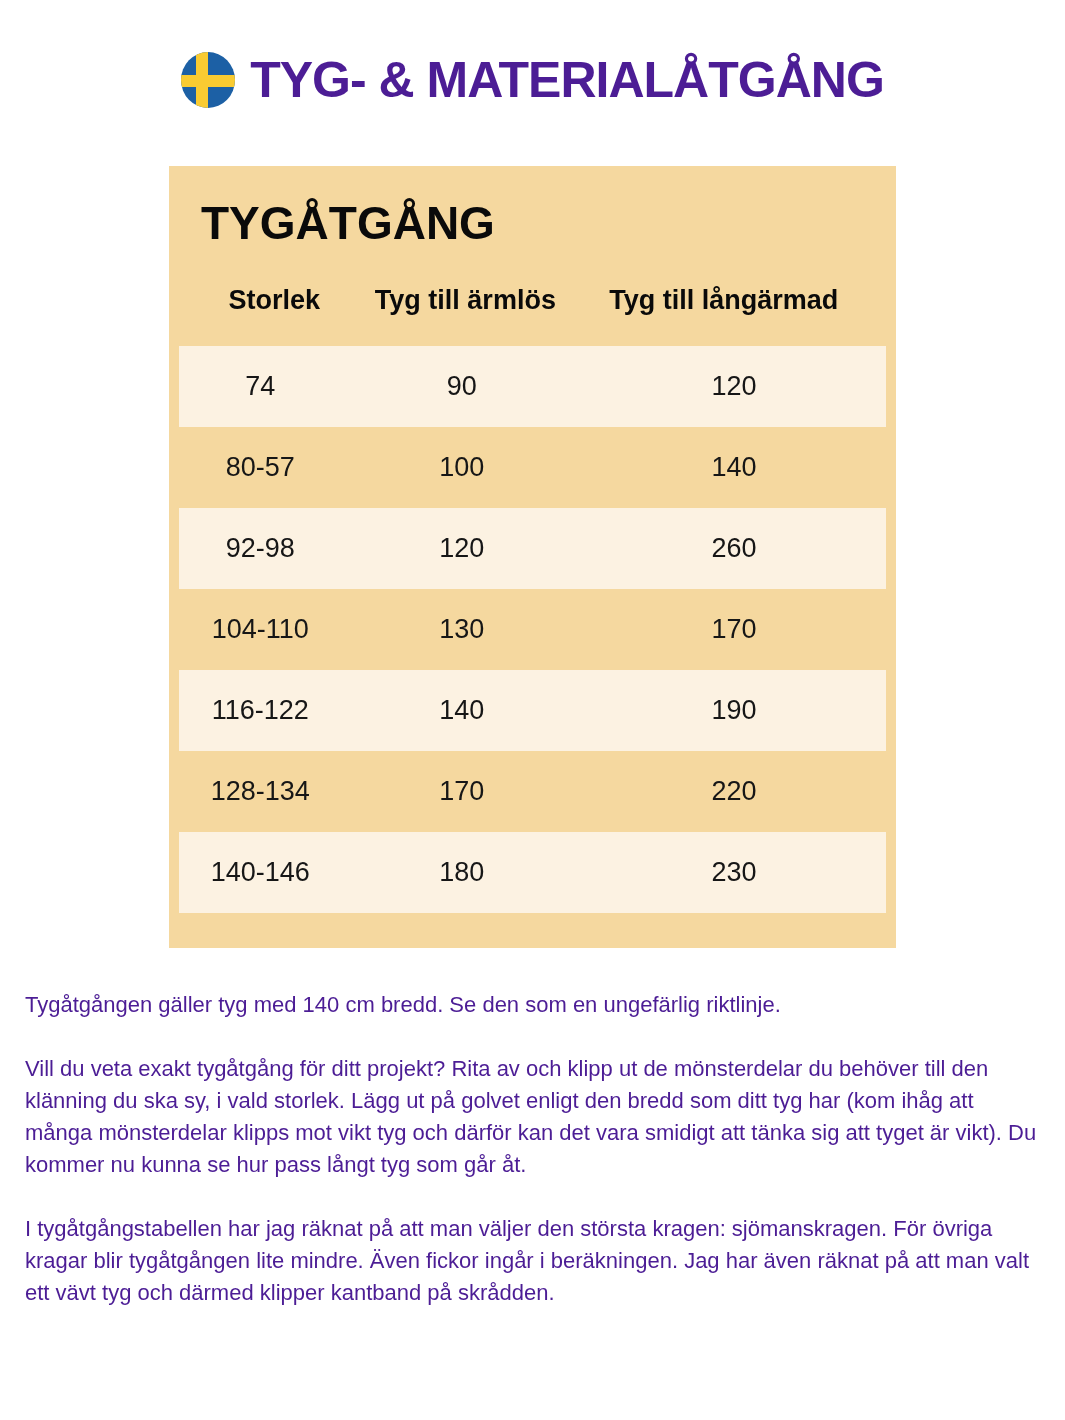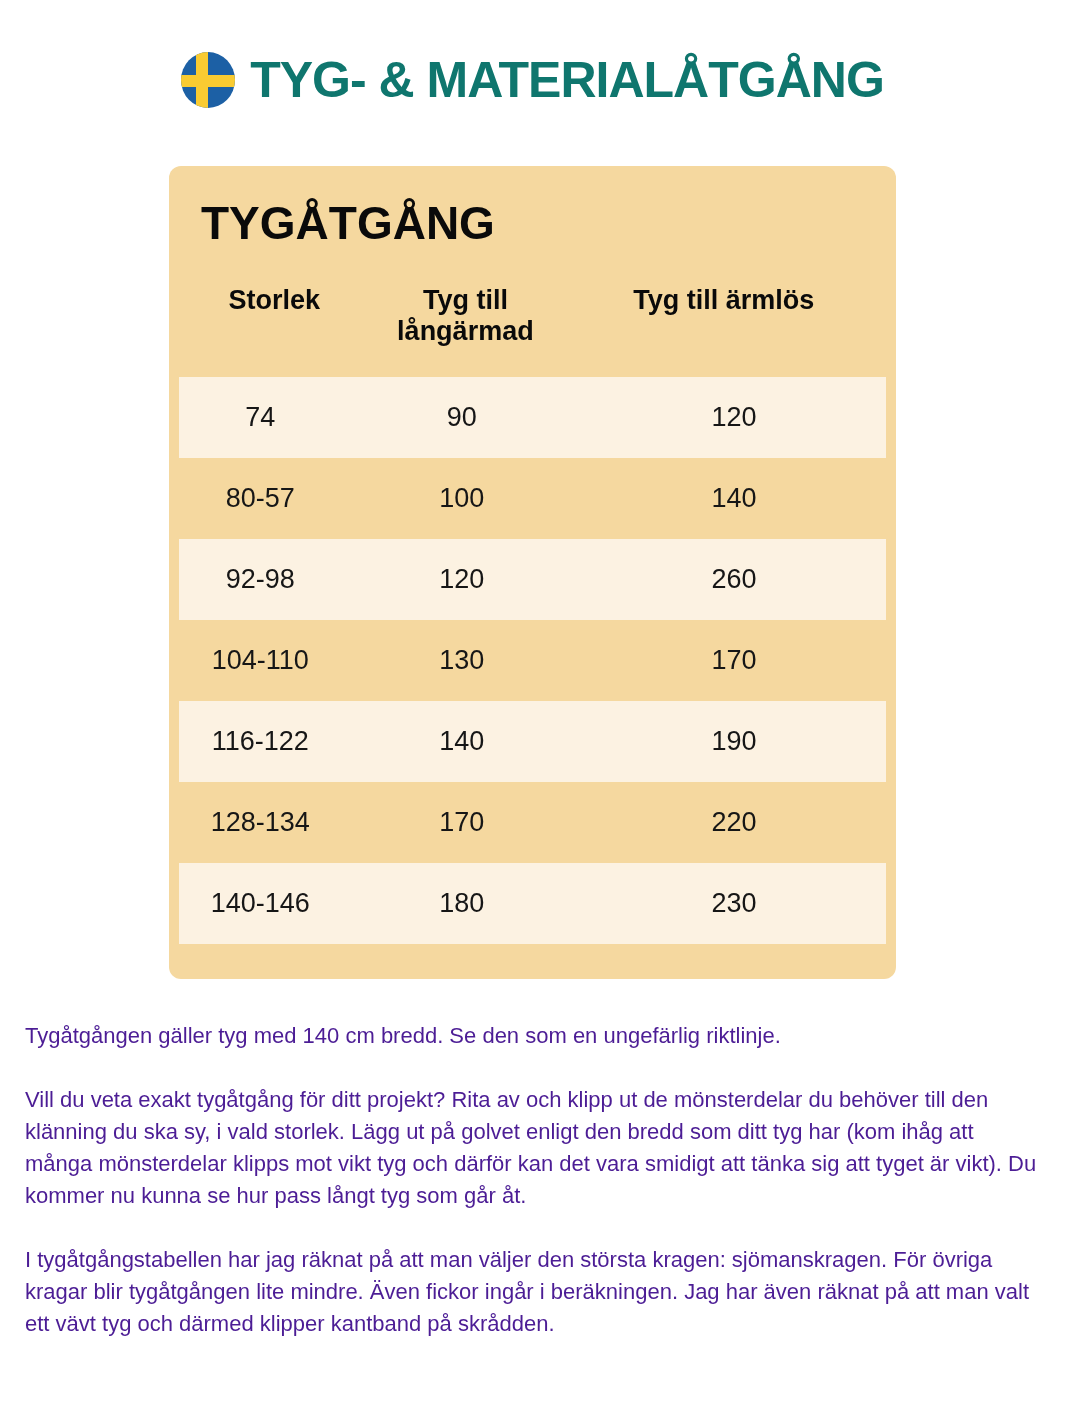--- a/index.html
+++ b/index.html
@@ -29,31 +29,30 @@
     width: 54px;
     height: 56px;
   }
   .page-title {
     margin: 0;
     font-size: 50px;
     line-height: 1.04;
     font-weight: 800;
     font-stretch: condensed;
     letter-spacing: -1px;
-    color: #0f766e;
+    color: #4c1d95;
     white-space: nowrap;
   }
   
   .table-card {
     box-sizing: border-box;
     width: 727px;
     margin: 58px auto 0 auto;
     background: #f5d89f;
     padding: 32px 0 27px 0;
-    border-radius: 12px;
   }
   .table-title {
     margin: 0 0 36px 32px;
     font-size: 46px;
     line-height: 1.1;
     font-weight: 800;
     font-stretch: condensed;
     letter-spacing: 0;
     color: #0a0a0a;
   }
@@ -122,22 +121,22 @@
       </svg>
     </span>
     <h1 class="page-title">TYG- &amp; MATERIALÅTGÅNG</h1>
   </div>
 
   <div class="table-card">
     <h2 class="table-title">TYGÅTGÅNG</h2>
 
     <div class="thead">
       <span class="col-header">Storlek</span>
+      <span class="col-header">Tyg till ärmlös</span>
       <span class="col-header">Tyg till långärmad</span>
-      <span class="col-header">Tyg till ärmlös</span>
     </div>
 
     <div class="tbody">
       <div class="trow light">
         <span class="cell">74</span>
         <span class="cell">90</span>
         <span class="cell">120</span>
       </div>
       <div class="trow">
         <span class="cell">80-57</span>

